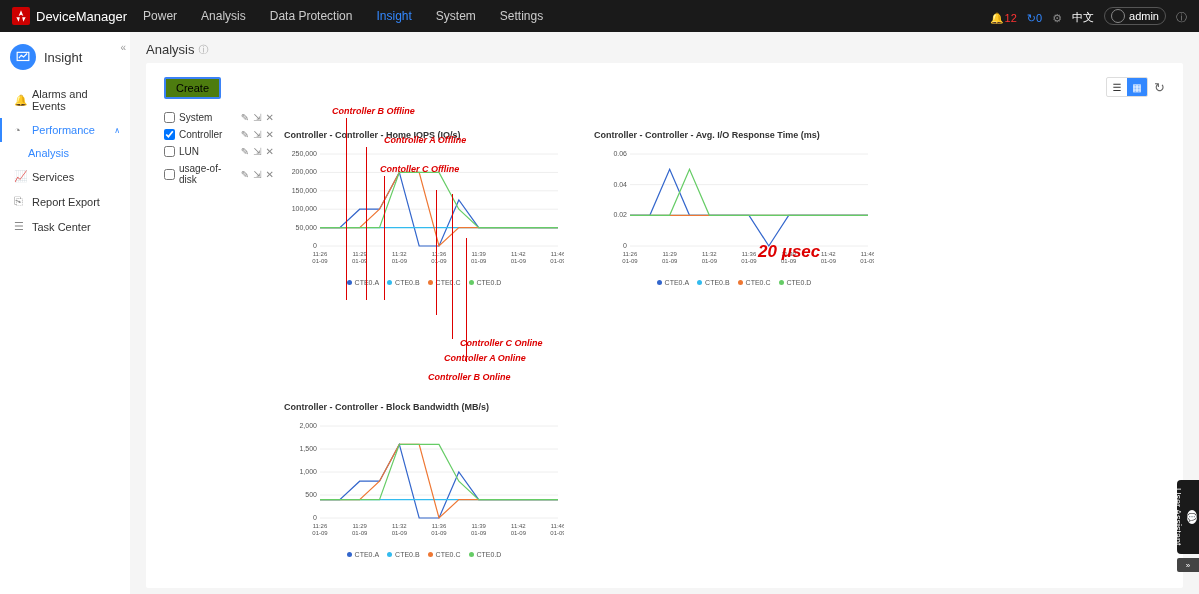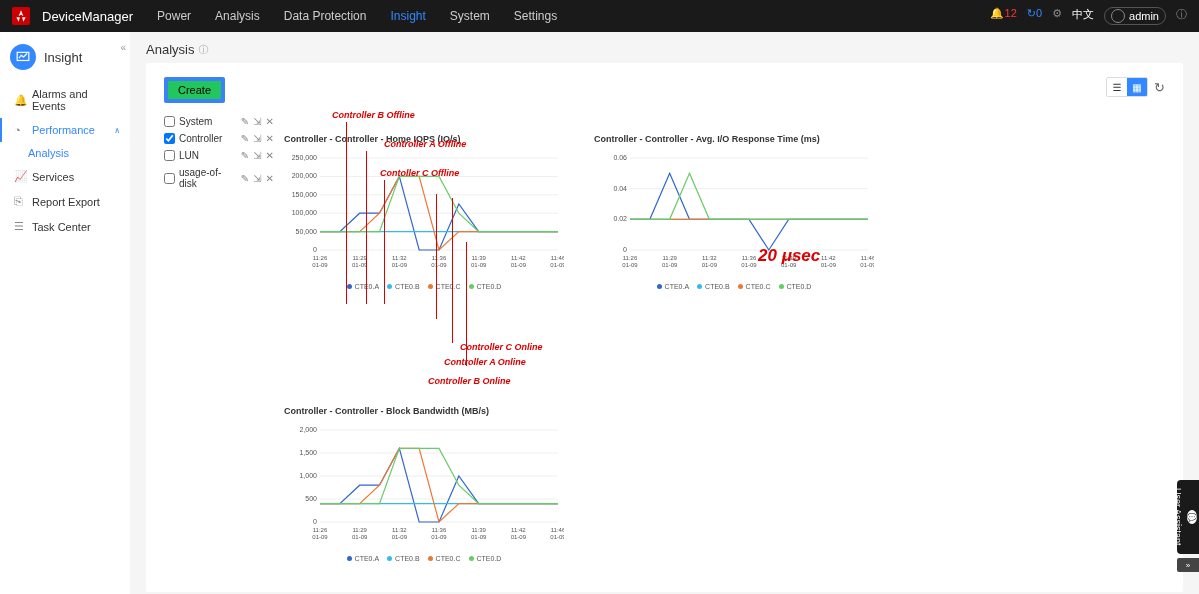--- a/index.html
+++ b/index.html
@@ -1,25 +1,25 @@
 <!DOCTYPE html>
 <html><head>
 <meta charset="utf-8">
 <style>
 * { margin: 0; padding: 0; box-sizing: border-box; font-family: Arial, "Helvetica Neue", sans-serif; }
 body { background: #f5f5f5; font-size: 12px; color: #333; }
 .topbar { background: #1a1a1a; color: #fff; height: 32px; display: flex; align-items: center; padding: 0 12px; }
-.logo-box { display: flex; align-items: center; gap: 12px; margin-right: 24px; }
+.logo-box { display: flex; align-items: center; gap: 6px; margin-right: 16px; }
 .logo-icon { width: 18px; height: 18px; background: #c00; border-radius: 2px; display: flex; align-items: center; justify-content: center; }
 .logo-icon svg { width: 14px; height: 14px; }
 .logo-text { font-size: 13px; font-weight: 400; color: #fff; }
 .nav { display: flex; gap: 24px; font-size: 12px; }
 .nav-item { color: #ccc; cursor: pointer; padding: 8px 0; }
 .nav-item.active { color: #3388ff; }
-.topbar-right { margin-left: auto; display: flex; align-items: flex-start; gap: 10px; font-size: 11px; }
+.topbar-right { margin-left: auto; display: flex; align-items: flex-end; gap: 10px; font-size: 11px; }
 .alarm-ico { color: #f33; }
 .sync-ico { color: #3388ff; }
 .user-box { display: flex; align-items: center; gap: 4px; border: 1px solid #555; border-radius: 10px; padding: 1px 6px; }
 .avatar { width: 14px; height: 14px; border-radius: 50%; border: 1px solid #888; display: inline-block; }
 .layout { display: flex; min-height: calc(100vh - 32px); }
 .sidebar { width: 130px; background: #fff; padding-top: 12px; position: relative; }
 .side-header { display: flex; align-items: center; gap: 8px; padding: 0 10px 12px 10px; }
 .side-header-icon { width: 26px; height: 26px; background: #3388ff; border-radius: 50%; display: flex; align-items: center; justify-content: center; color: #fff; }
 .side-header-text { font-size: 13px; }
 .collapse-handle { position: absolute; top: 10px; right: 4px; color: #999; font-size: 10px; }
@@ -28,21 +28,21 @@
 .side-item.group-head { color: #3388ff; border-left: 2px solid #3388ff; padding-left: 12px; }
 .side-sub { padding: 5px 10px 5px 28px; font-size: 11px; color: #555; cursor: pointer; }
 .side-sub.active { color: #3388ff; }
 .chevron { margin-left: auto; color: #3388ff; font-size: 8px; }
 .main { flex: 1; padding: 6px 16px 40px 16px; position: relative; }
 .page-title-row { display: flex; align-items: center; gap: 4px; padding: 4px 0 6px 0; }
 .page-title { font-size: 13px; }
 .info-ico { color: #aaa; font-size: 10px; }
 .panel { background: #fff; border-radius: 2px; padding: 14px 18px 30px 18px; position: relative; }
 .panel-header { display: flex; align-items: flex-start; }
-.create-btn { border: 4px solid #3b82f6; background: #22c55e; border-radius: 2px; padding: 3px 10px; font-size: 11px; cursor: pointer; }
+.create-btn { border: 2px solid #3b82f6; background: #4d7c0f; border-radius: 2px; padding: 3px 10px; font-size: 11px; cursor: pointer; }
 .chart-tabs { margin-top: 10px; width: 110px; }
 .chart-tab { display: flex; align-items: center; gap: 4px; font-size: 10px; padding: 3px 0; }
 .chart-tab input { width: 11px; height: 11px; }
 .chart-tab .actions { margin-left: auto; display: flex; gap: 4px; color: #888; font-size: 10px; }
 .view-controls { margin-left: auto; display: flex; align-items: center; gap: 6px; }
 .view-toggle { display: flex; border: 1px solid #ddd; border-radius: 2px; overflow: hidden; }
 .view-toggle > div { width: 20px; height: 18px; display: flex; align-items: center; justify-content: center; font-size: 10px; cursor: pointer; }
 .view-toggle > div.active { background: #3388ff; color: #fff; }
 .refresh-ico { font-size: 13px; color: #666; cursor: pointer; }
 .charts-grid { display: grid; grid-template-columns: 280px 280px; gap: 20px 30px; margin-left: 120px; margin-top: -58px; position: relative; }

